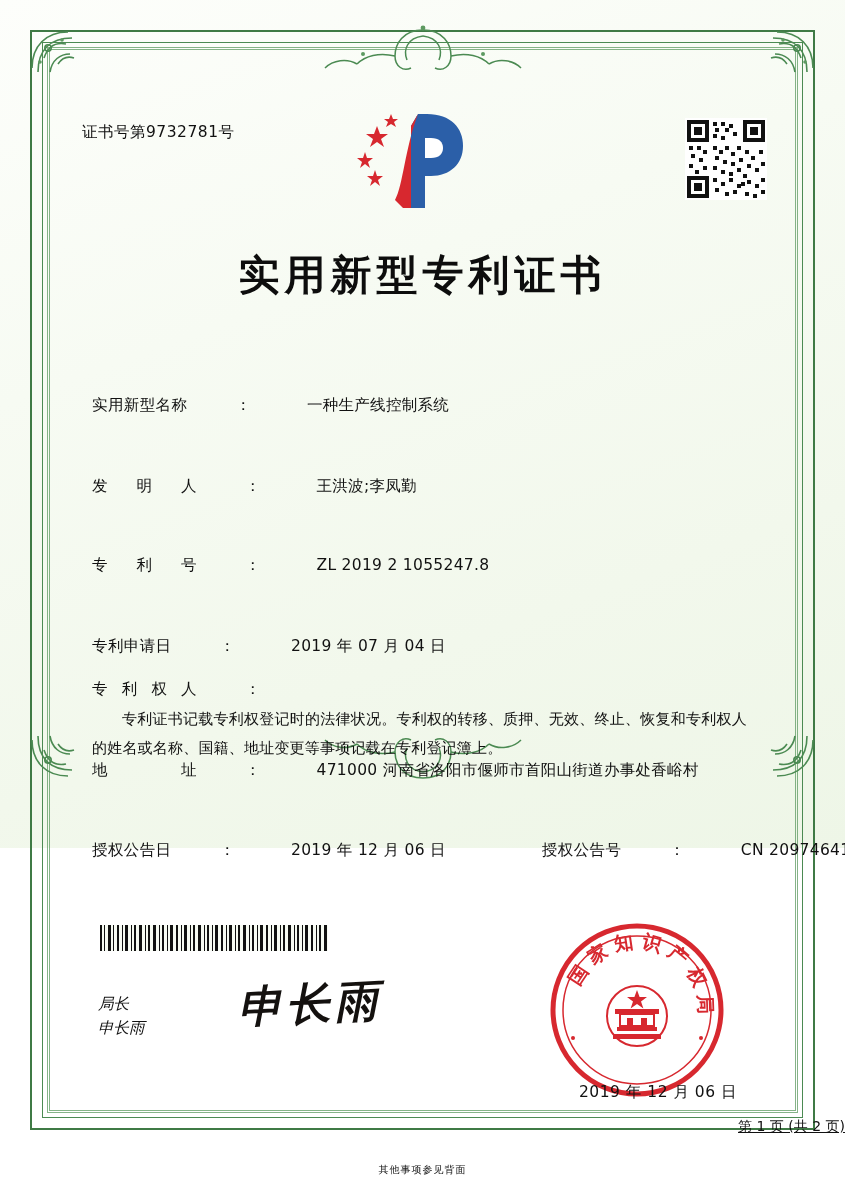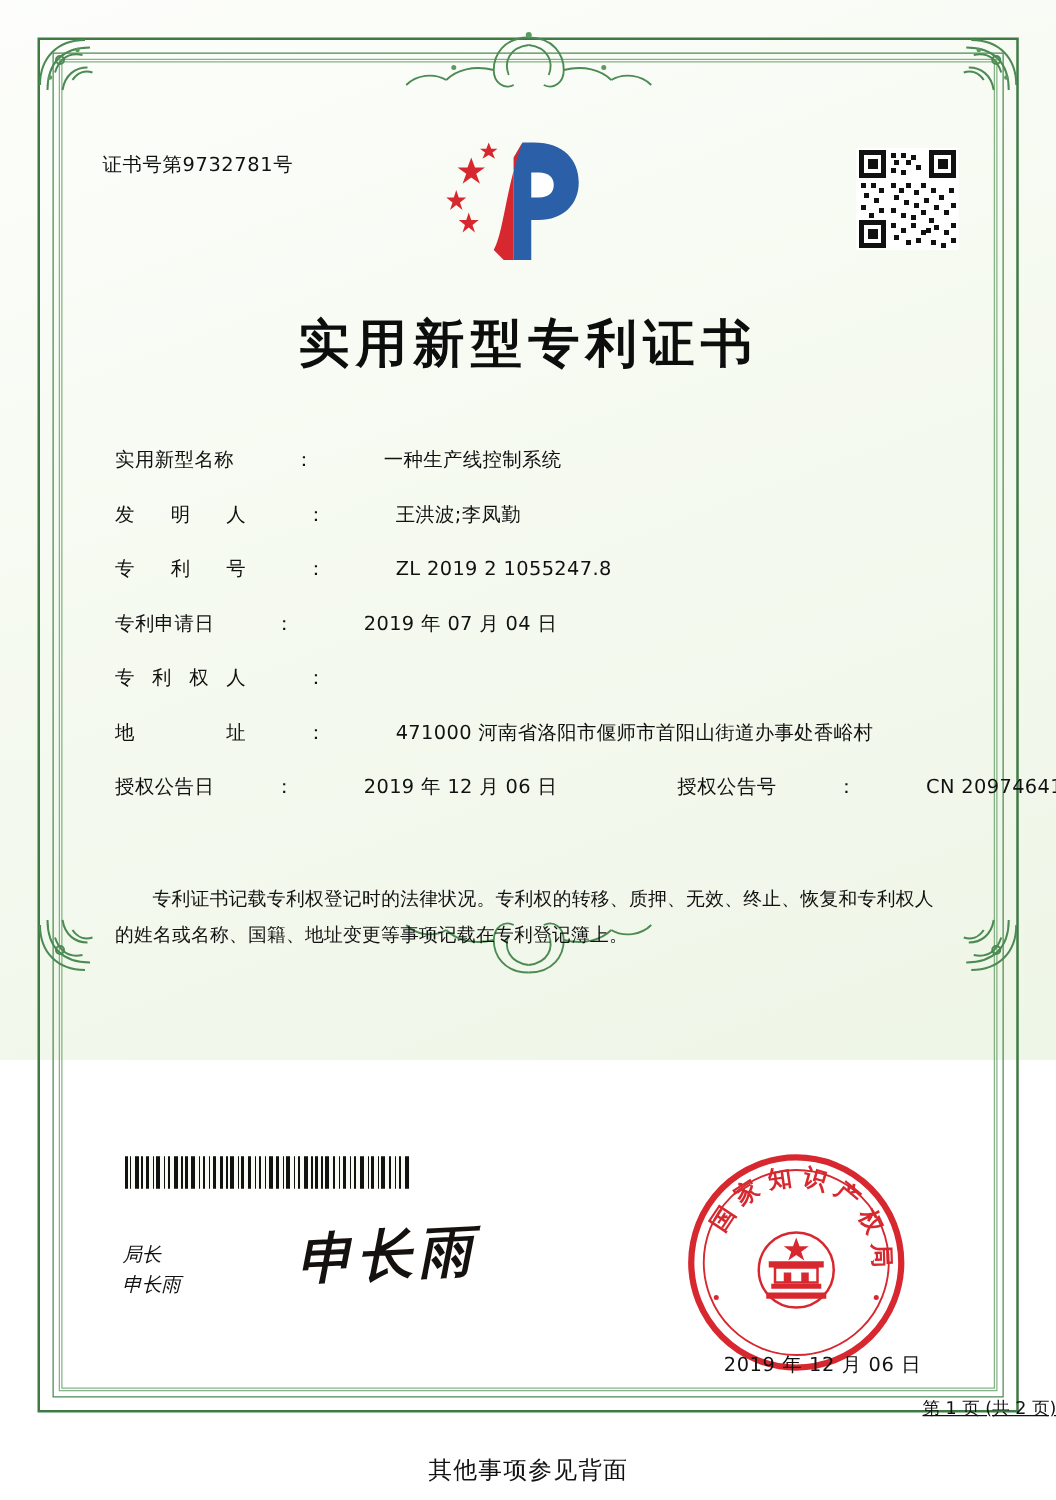--- a/index.html
+++ b/index.html
@@ -119,21 +119,21 @@
     flex: 0 0 auto;
     letter-spacing: .4px;
   }
   .flabel.spread {
     display: inline-block;
     width: 105px;
     text-align: justify;
     text-align-last: justify;
   }
   .fcolon { margin: 0 2px 0 0; }
-  .fvalue { margin-left: 6px; letter-spacing: .3px; }
+  .fvalue { margin-left: 6px; letter-spacing: .3px; margin-top: 37px; }
 
   .frow.pair { justify-content: flex-start; }
   .pair-gap { display:inline-block; width: 58px; }
 
   
   .paras {
     position: absolute;
     left: 92px; top: 705px;
     width: 655px;
     font-size: 15px;
@@ -190,21 +190,21 @@
     left: 0; right: 0; top: 1118px;
     text-align: right;
     font-size: 14px;
     color: #111;
     text-decoration: underline;
   }
   .footer-note {
     position: absolute;
     left: 0; right: 0; top: 1163px;
     text-align: center;
-    font-size: 19px;
+    font-size: 10px;
     color: #111;
     letter-spacing: 1px;
   }
 </style>
 </head>
 <body>
 
 <div class="page">
 
   <div class="border-outer"></div>

